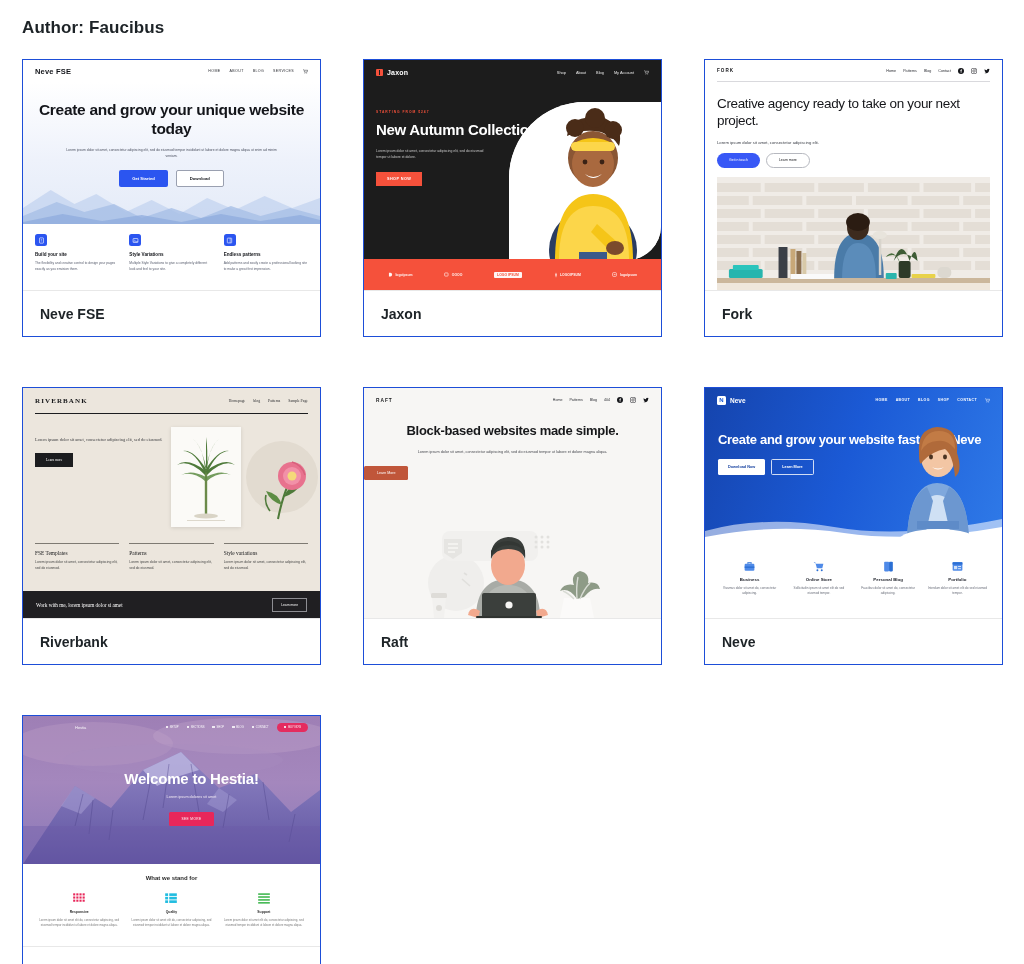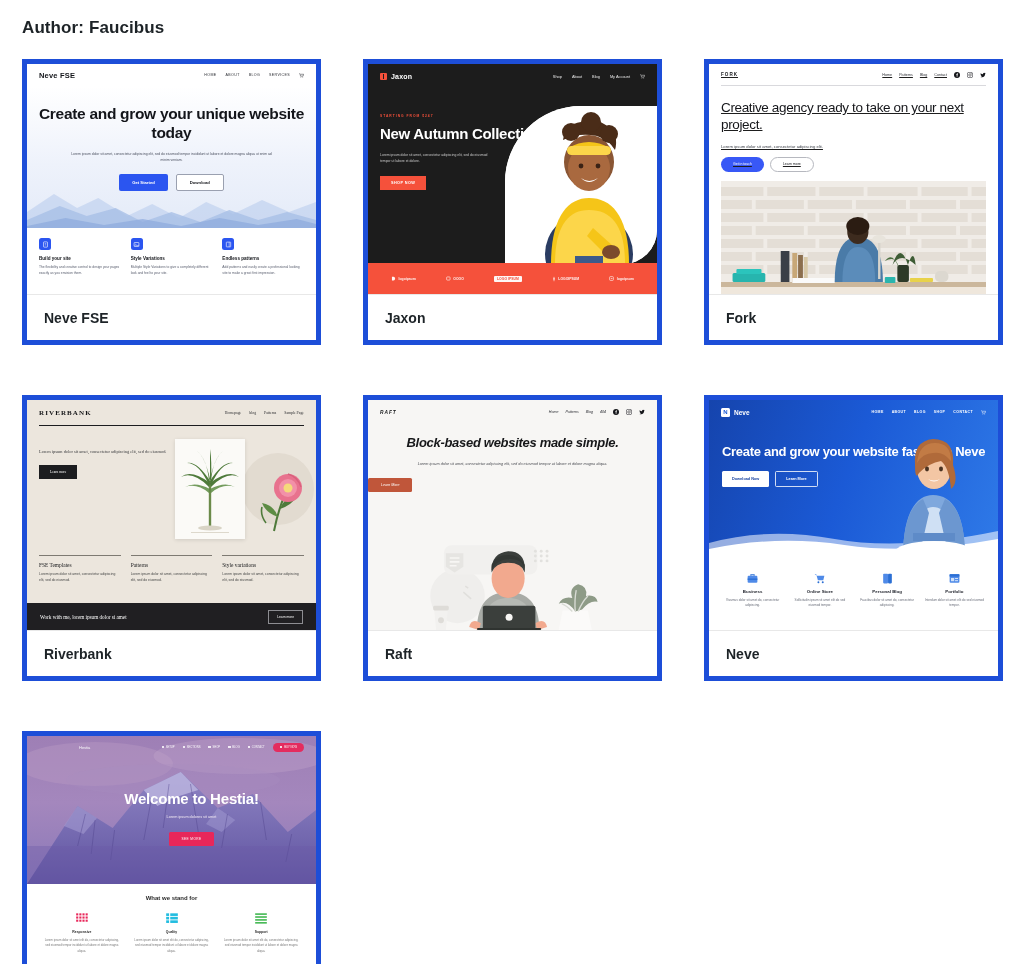--- a/index.html
+++ b/index.html
@@ -22,21 +22,21 @@
   }
 
   .theme-grid {
     display: grid;
     grid-template-columns: repeat(3, 299px);
     column-gap: 42px;
     row-gap: 50px;
   }
 
   .theme-card {
-    border: 5px solid #1d4ed8;
+    border: 1px solid #1d4ed8;
     background: #fff;
     overflow: hidden;
     position: relative;
   }
   .screenshot {
     height: 231px;
     overflow: hidden;
     position: relative;
     border-bottom: 1px solid #e8e8e8;
   }
@@ -105,21 +105,21 @@
     background: #fff;
     border-top-left-radius: 76px; border-bottom-right-radius: 34px;
     overflow: hidden;
   }
   .jax-strip { position: absolute; bottom: 0; left: 0; width: 100%; height: 31px; background: #f5513b;
                display: flex; align-items: center; justify-content: space-around; padding: 0 8px; }
   .jax-logo-item { display: flex; align-items: center; gap: 2.5px; color: #fff; font-size: 3.4px; font-weight: bold; opacity: .95; }
   .jax-logo-item .gl { display: inline-block; }
 
   
-  .fork { background: #fff; height: 100%; text-decoration: underline; }
+  .fork { background: #fff; height: 100%; }
   .fork .mini-nav { height: 21px; }
   .fork .mini-logo { font-size: 4.6px; letter-spacing: 1px; color: #15161a; }
   .fork .mini-links { font-size: 3.7px; color: #2b2d33; gap: 7px; }
   .fork-rule { height: 1px; background: #d9d9dd; margin: 0 12px; }
   .fork-h1 { font-size: 13.5px; line-height: 1.28; color: #15161a; padding: 13px 22px 0 12px; letter-spacing: -.35px; }
   .fork-sub { font-size: 4.2px; color: #3d4049; padding: 10px 12px 0 12px; }
   .fork-btns { display: flex; gap: 6px; padding: 8px 12px 0 12px; }
   .fork-btns .b1 { background: #3858f6; color: #fff; font-size: 3.5px; padding: 4.5px 12px; border-radius: 9px; }
   .fork-btns .b2 { background: #fff; color: #15161a; font-size: 3.5px; padding: 4.5px 12px; border-radius: 9px; border: .7px solid #b6b8bf; }
   .fork-img { margin: 9px 12px 0 12px; height: 118px; overflow: hidden; position: relative; background: #efeae4; }
@@ -142,21 +142,21 @@
   .rvb-feat .col { flex: 1; }
   .rvb-fl { height: 1px; background: #7e7a72; }
   .rvb-ft { font-size: 5.4px; color: #17181a; margin-top: 6px; }
   .rvb-fd { font-size: 3.4px; color: #474847; line-height: 1.75; margin-top: 4px; font-family: "Liberation Sans", sans-serif; }
   .rvb-foot { position: absolute; bottom: 0; left: 0; width: 100%; height: 27px; background: #201f22;
               display: flex; align-items: center; justify-content: space-between; padding: 0 13px; }
   .rvb-foot-t { color: #fff; font-size: 5.2px; }
   .rvb-foot-b { color: #fff; font-size: 3.3px; border: .7px solid #8d8d92; padding: 4px 8px; font-family: "Liberation Sans", sans-serif; }
 
   
-  .raft { background: #f7f6f4; height: 100%; position: relative; font-style: italic; }
+  .raft { background: #f7f6f4; height: 100%; position: relative; }
   .raft .mini-nav { height: 24px; }
   .raft .mini-logo { font-size: 4.8px; letter-spacing: 1px; color: #17181a; }
   .raft .mini-links { font-size: 3.6px; color: #2b2d33; gap: 7px; }
   .raft-h1 { text-align: center; font-size: 13px; font-weight: bold; line-height: 1.3; color: #17181a; padding: 11px 26px 0 26px; letter-spacing: -.3px; }
   .raft-sub { text-align: center; font-size: 3.8px; color: #4a4c52; line-height: 1.75; padding: 9px 40px 0 40px; }
   .raft-btn { margin: 10px auto 0 auto; background: #c0563a; color: #fff; font-size: 3.6px; padding: 5px 13px; border-radius: 1.5px; width: max-content; }
   .raft-art { position: absolute; bottom: 0; left: 0; width: 100%; height: 105px; }
 
   
   .nv { height: 100%; background: #fff; position: relative; }

